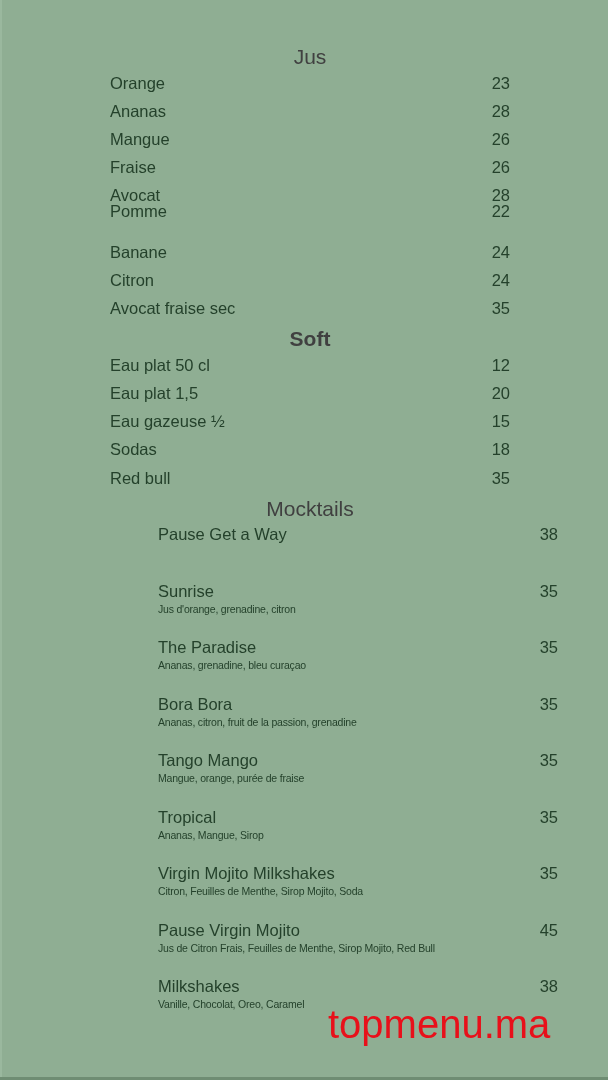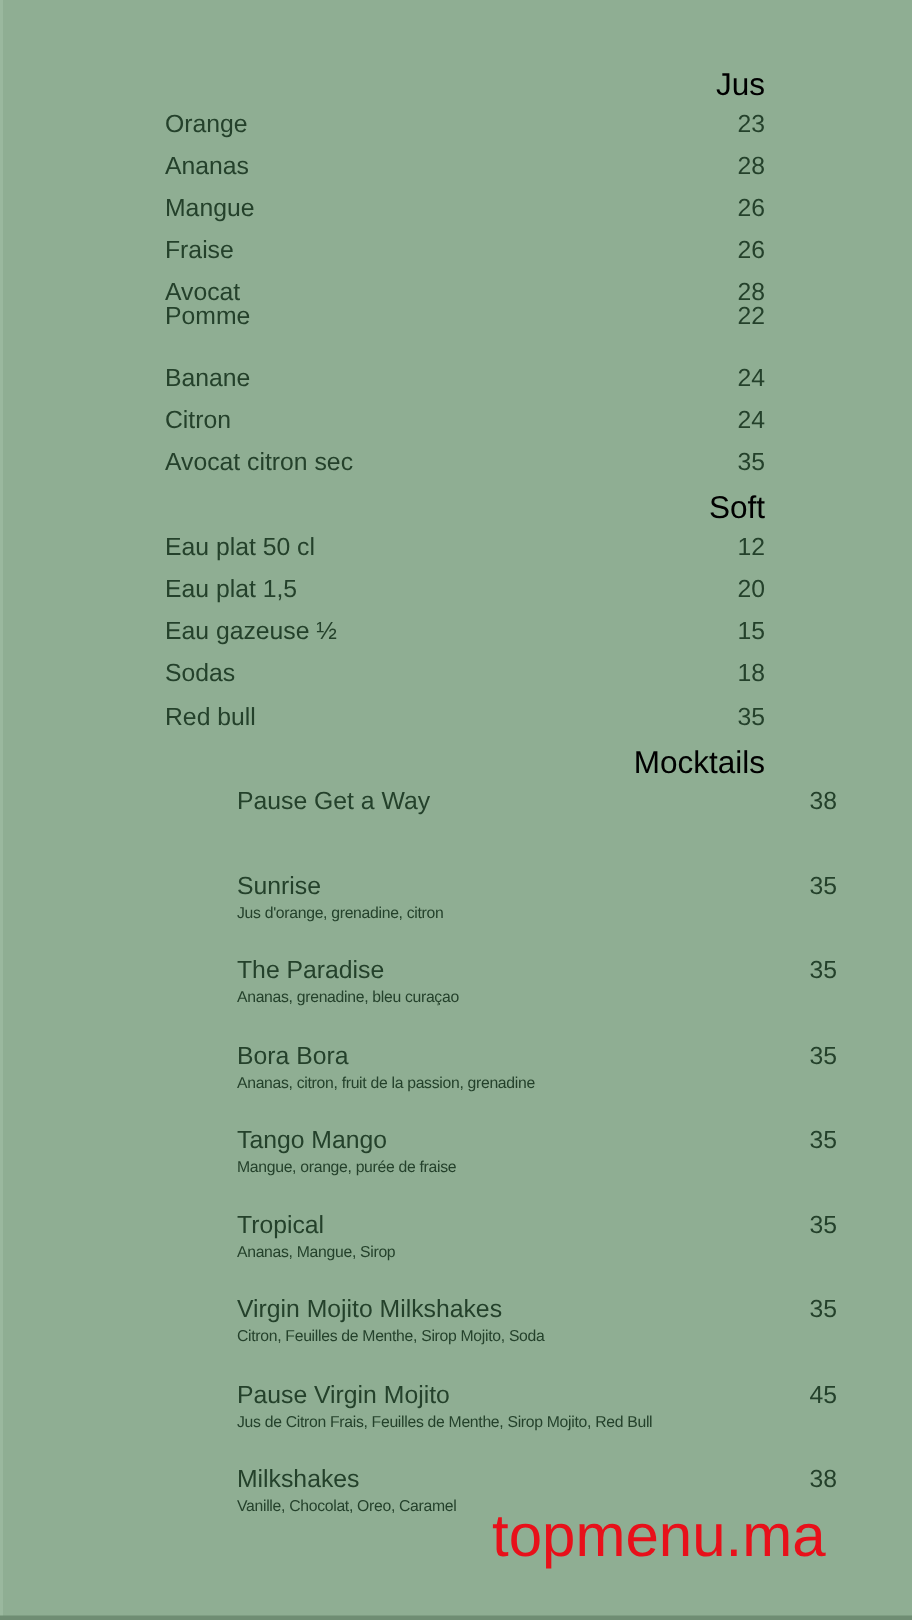--- a/index.html
+++ b/index.html
@@ -30,24 +30,24 @@
     .menu {
       position: absolute;
       left: 110px;
       top: 0;
       width: 400px;
     }
     .section-title {
       position: absolute;
       left: 0;
       width: 400px;
-      text-align: right;
+      text-align: center;
       font-size: 21px;
       line-height: 24px;
-      color: #000000;
+      color: #404040;
     }
     .row {
       position: absolute;
       left: 0;
       width: 400px;
       height: 22px;
       font-size: 16.5px;
       line-height: 22px;
     }
     .row .name {
@@ -137,25 +137,25 @@
   </div>
   <div class="row" style="top:241px;">
     <span class="name">Banane</span>
     <span class="price">24</span>
   </div>
   <div class="row" style="top:269px;">
     <span class="name">Citron</span>
     <span class="price">24</span>
   </div>
   <div class="row" style="top:297px;">
-    <span class="name">Avocat citron sec</span>
-    <span class="price">35</span>
-  </div>
-
-  <div class="section-title" style="top:327px;">Soft</div>
+    <span class="name">Avocat fraise sec</span>
+    <span class="price">35</span>
+  </div>
+
+  <div class="section-title" style="top:327px;font-weight:bold;">Soft</div>
 
   <div class="row" style="top:354px;">
     <span class="name">Eau plat 50 cl</span>
     <span class="price">12</span>
   </div>
   <div class="row" style="top:382px;">
     <span class="name">Eau plat 1,5</span>
     <span class="price">20</span>
   </div>
   <div class="row" style="top:410px;">

